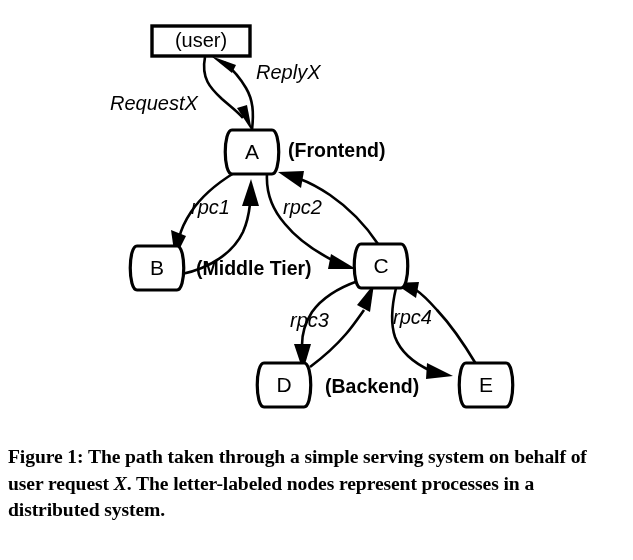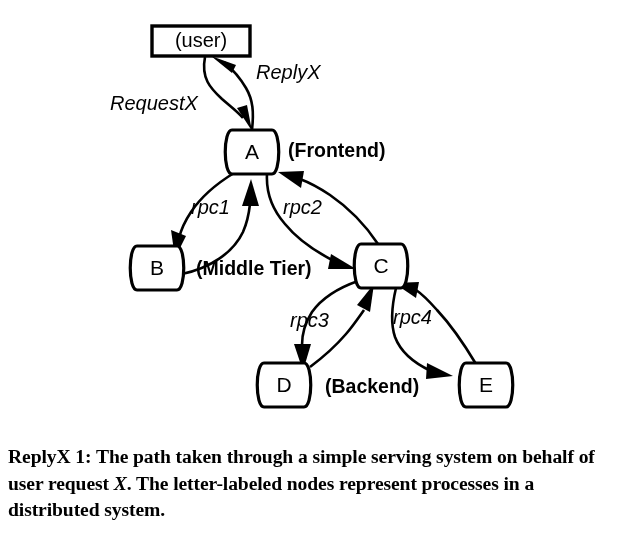--- a/index.html
+++ b/index.html
@@ -189,15 +189,15 @@
     <text class="edge-label" x="283" y="209">rpc2</text>
     <text class="edge-label" x="290" y="322">rpc3</text>
     <text class="edge-label" x="393" y="319">rpc4</text>
 
     <text class="tier-label" x="288" y="152">(Frontend)</text>
     <text class="tier-label" x="196" y="270">(Middle Tier)</text>
     <text class="tier-label" x="325" y="388">(Backend)</text>
 
   </svg>
 
-  <div id="caption"><span>ReplyX 1:</span><span> The path taken through a simple serving system on behalf of user request </span><span class="cap-italic">X</span><span>. The letter-labeled nodes represent processes in a distributed system.</span></div>
+  <div id="caption"><span>Figure 1:</span><span> The path taken through a simple serving system on behalf of user request </span><span class="cap-italic">X</span><span>. The letter-labeled nodes represent processes in a distributed system.</span></div>
 
 </div>
 
 </body></html>

